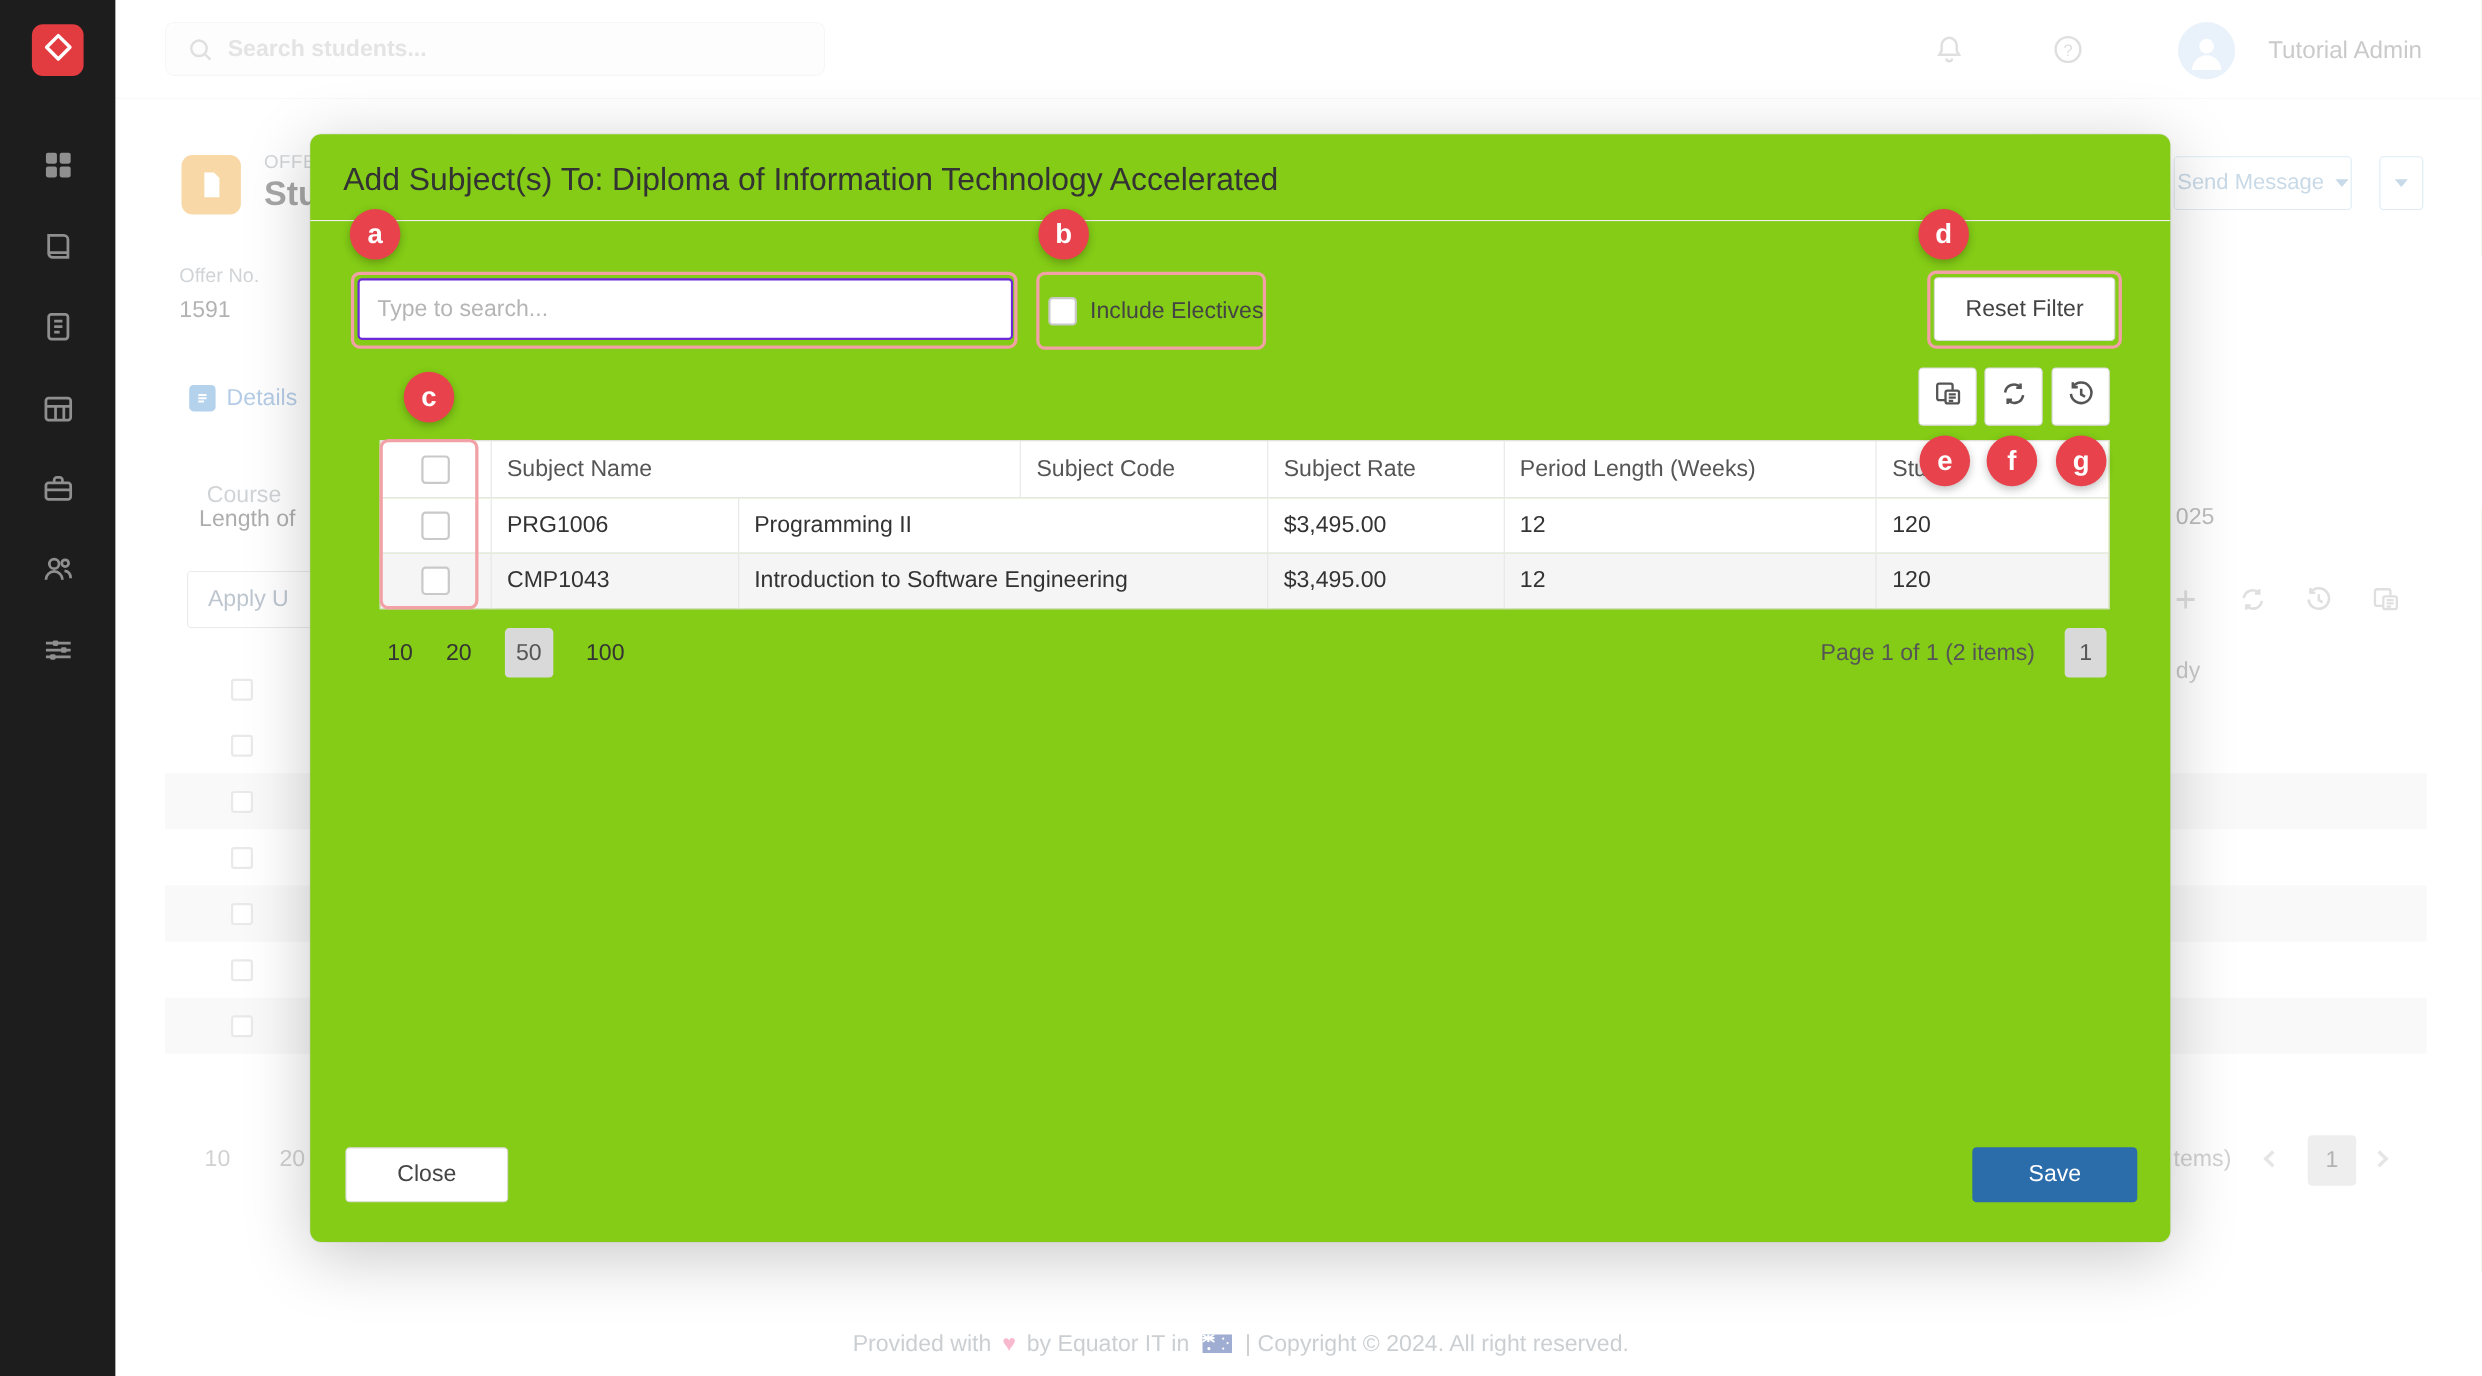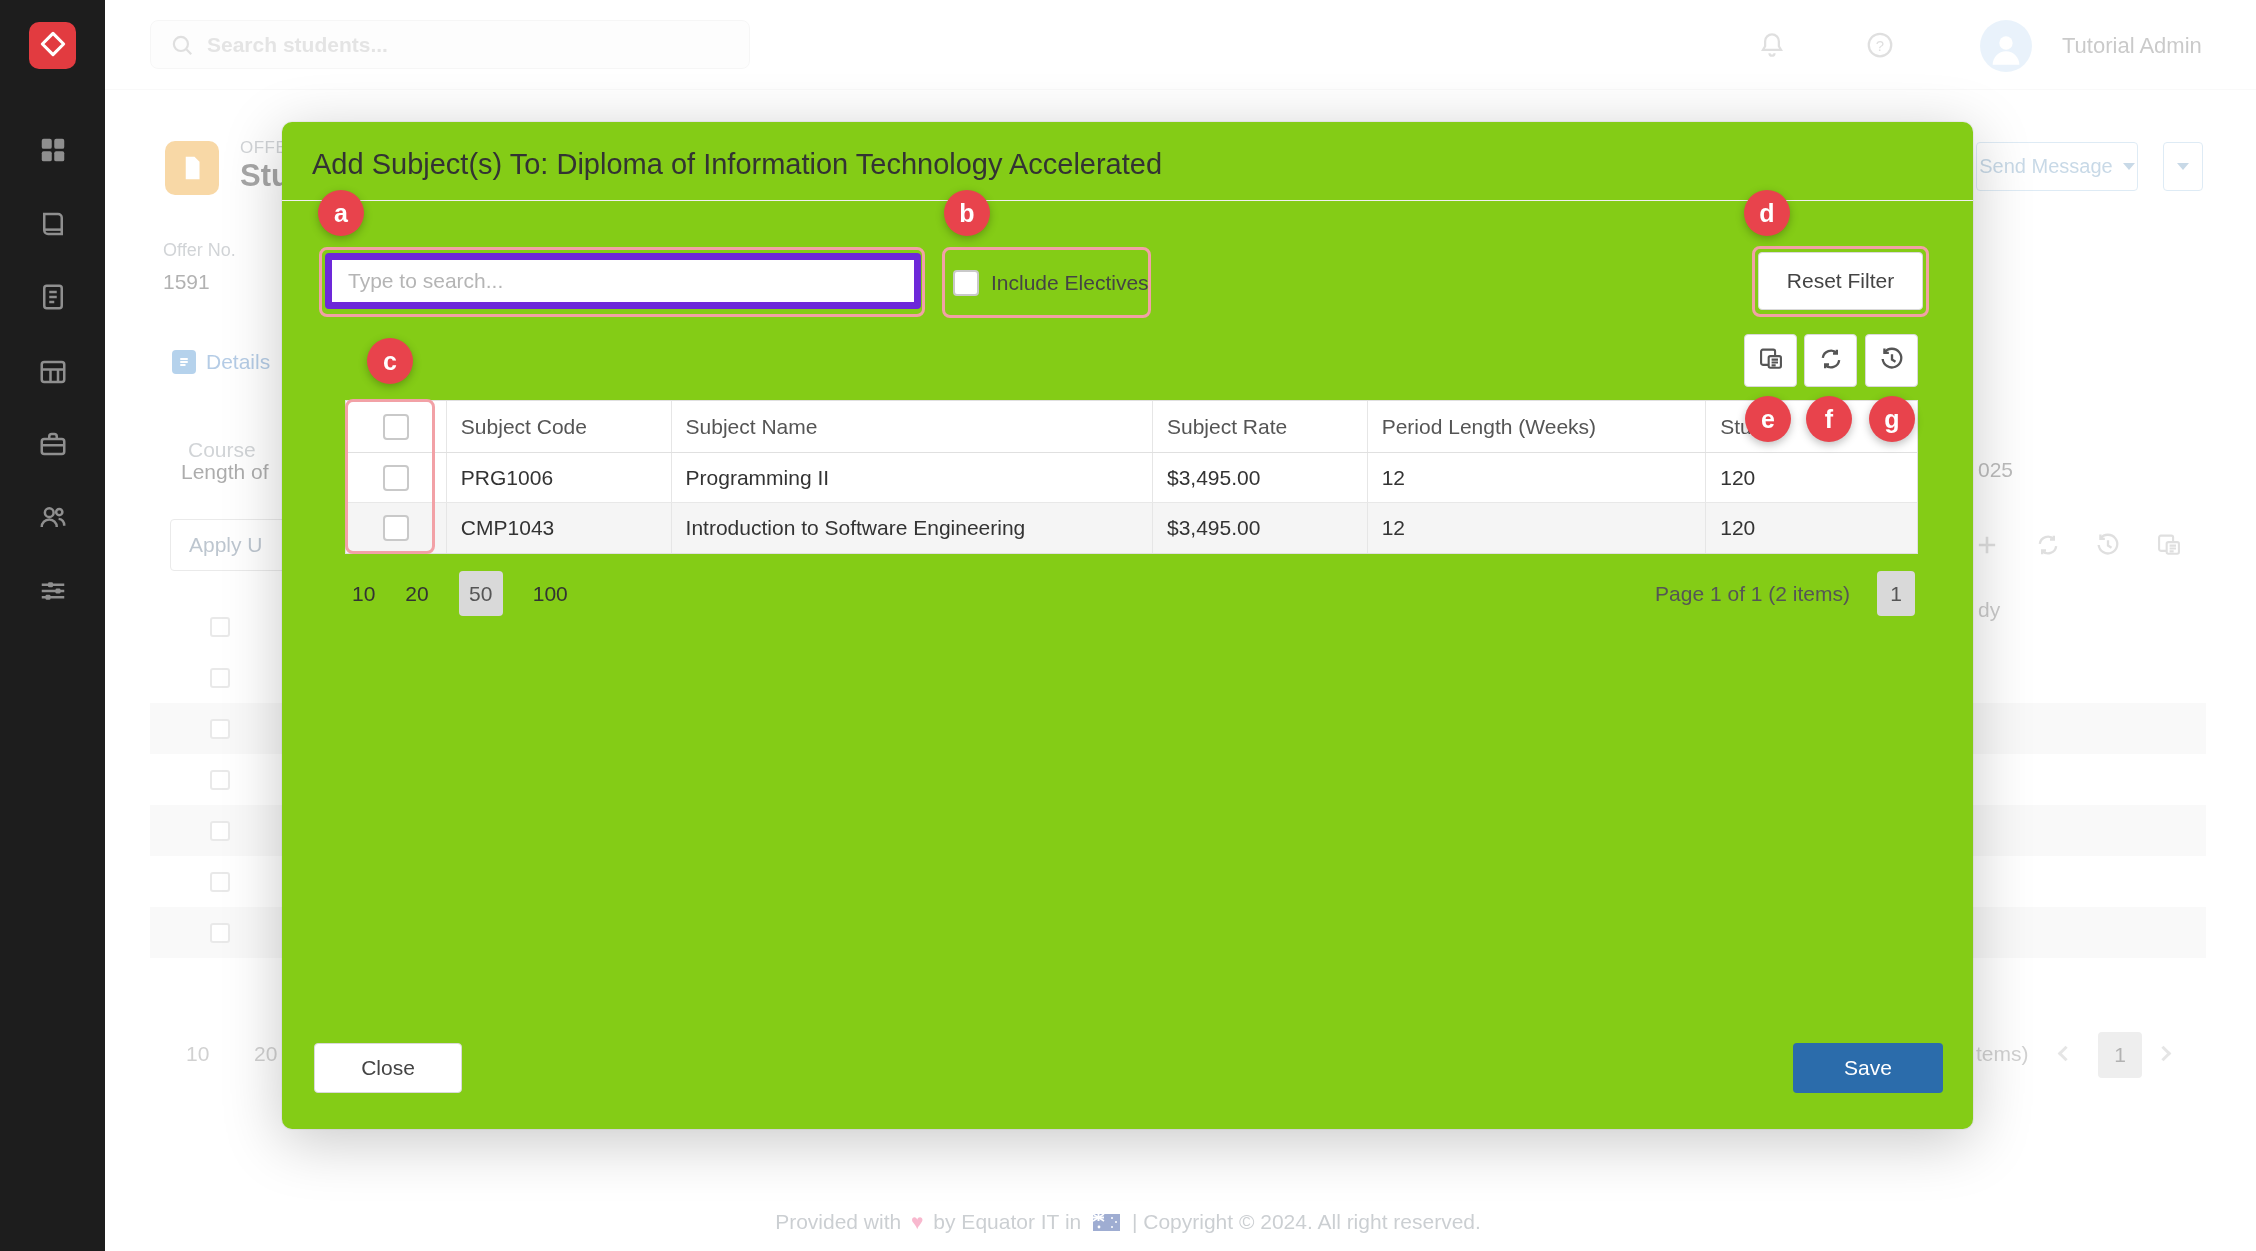--- a/index.html
+++ b/index.html
@@ -42,21 +42,21 @@
   .footer .heart { color:#f06292; padding:0 4px; }
   .footer .flag { display:inline-block; vertical-align:-2px; margin:0 6px; }
 
   
   .overlay { position:absolute; left:105px; top:0; width:2151px; height:1251px; background:rgba(255,255,255,0.55); z-index:5; }
 
   
   .modal { position:absolute; left:282px; top:122px; width:1691px; height:1007px; background:#84cc16; border-radius:10px; box-shadow:0 12px 60px rgba(0,0,0,0.22), 0 0 0 1px rgba(0,0,0,0.04); z-index:10; }
   .m-title { position:absolute; left:30px; top:26px; font-size:29px; font-weight:500; color:#333; }
   .m-divider { position:absolute; left:0; top:78px; width:100%; height:1px; background:#efefef; }
-  .m-search { position:absolute; left:43px; top:131px; width:596px; height:56px; border:7px solid #6d28d9; border-radius:4px; padding:0 16px; font-size:21px; color:#333; outline:none; font-family:inherit; background:#fff; }
+  .m-search { position:absolute; left:43px; top:131px; width:596px; height:56px; border:2px solid #6d28d9; border-radius:4px; padding:0 16px; font-size:21px; color:#333; outline:none; font-family:inherit; background:#fff; }
   .m-search::placeholder { color:#b5b5b5; }
   .checkbox { width:26px; height:26px; border:2px solid #c9c9c9; border-radius:4px; background:#fff; display:inline-block; }
   .inc-wrap { position:absolute; left:671px; top:148px; display:flex; align-items:center; gap:12px; height:26px; }
   .inc-wrap .cb-label { font-size:21px; color:#444; white-space:nowrap; }
   .btn { border:1px solid #d9d9d9; border-radius:4px; background:#fff; color:#444; font-size:21px; display:flex; align-items:center; justify-content:center; cursor:pointer; font-family:inherit; }
   .icon-btn { position:absolute; width:53px; height:53px; border:1px solid #d9d9d9; border-radius:4px; background:#fff; color:#555; display:flex; align-items:center; justify-content:center; }
   .icon-btn svg { width:28px; height:28px; }
 
   .mtable { position:absolute; left:63px; top:278px; width:1573px; border:1px solid #e0e0e0; }
   .mrow { display:flex; height:50px; border-bottom:1px solid #e8e8e8; background:#fff; }
@@ -330,22 +330,22 @@
             <path d="M5.5 3v3.8h3.8"></path>
             <path d="M12 8v4.5l3 1.8"></path>
           </svg></span>
     </div>
 
     <div class="mtable">
       <div class="mrow mhead">
         <div class="mc c0">
             <span class="checkbox"></span>
           </div>
+        <div class="mc c2">Subject Name</div>
         <div class="mc c1">Subject Code</div>
-        <div class="mc c2">Subject Name</div>
         <div class="mc c3">Subject Rate</div>
         <div class="mc c4">Period Length (Weeks)</div>
         <div class="mc c5">Stu</div>
       </div>
       <div class="mrow">
         <div class="mc c0">
             <span class="checkbox"></span>
           </div>
         <div class="mc c1">PRG1006</div>
         <div class="mc c2">Programming II</div>

